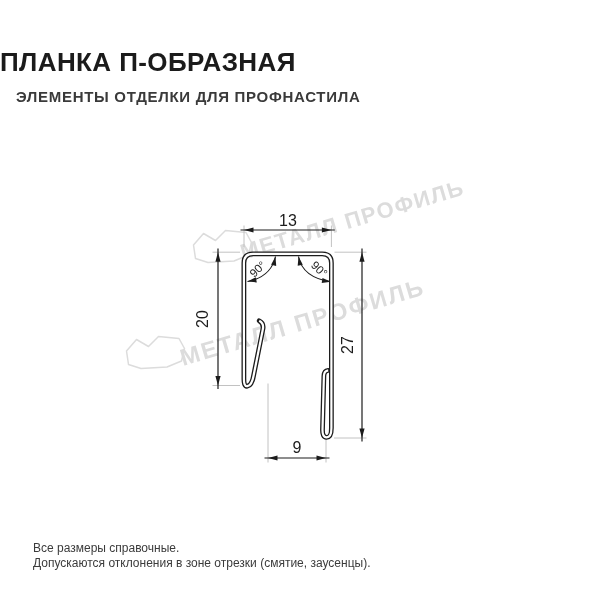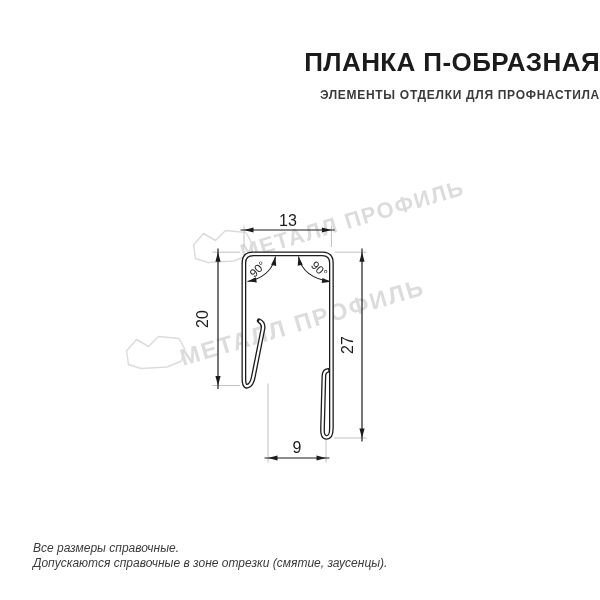--- a/index.html
+++ b/index.html
@@ -1,33 +1,33 @@
 <!DOCTYPE html>
 <html><head>
 <meta charset="utf-8">
 <style>
   html,body{margin:0;padding:0;}
   body{
     width:600px;height:600px;position:relative;background:#ffffff;
     font-family:"Liberation Sans", sans-serif;overflow:hidden;
   }
-  .header{position:absolute;top:47px;left:0;width:600px;text-align:right;}
+  .header{position:absolute;top:47px;left:0;width:600px;text-align:left;}
   .title{
     font-size:26px;font-weight:700;color:#1b1b1b;line-height:30px;
     letter-spacing:0.4px;
   }
   .subtitle{
-    margin-top:11px;font-size:12px;font-weight:700;color:#3a3a3a;
+    margin-top:11px;font-size:15px;font-weight:700;color:#3a3a3a;
     letter-spacing:0.7px;
+    padding-left:16px;
   }
   .drawing-svg{position:absolute;left:0;top:0;width:600px;height:600px;}
   .footer{
     position:absolute;left:33px;top:541px;font-size:12px;line-height:15px;
     color:#3b3b3b;
-    font-style:italic;
   }
   .wm-text{font-weight:700;fill:#dcdcdc;}
   .dim-label{font-size:16px;fill:#1c1c1c;}
   .angle-label{font-size:11.5px;fill:#1c1c1c;}
 </style>
 </head>
 <body>
 
 <div class="header">
   <div class="title">
@@ -103,14 +103,14 @@
   <text class="dim-label" x="288" y="225.5" text-anchor="middle">13</text>
   <text class="dim-label" transform="translate(208,319) rotate(-90)" text-anchor="middle">20</text>
   <text class="dim-label" transform="translate(352.5,345) rotate(-90)" text-anchor="middle">27</text>
   <text class="dim-label" x="297" y="452.5" text-anchor="middle">9</text>
   <text class="angle-label" transform="translate(260.5,272) rotate(-44)" text-anchor="middle">90°</text>
   <text class="angle-label" transform="translate(316.5,272) rotate(44)" text-anchor="middle">90°</text>
 </svg>
 
 <div class="footer">
   <div>Все размеры справочные.</div>
-  <div>Допускаются справочные в зоне отрезки (смятие, заусенцы).</div>
+  <div>Допускаются отклонения в зоне отрезки (смятие, заусенцы).</div>
 </div>
 
 </body></html>

